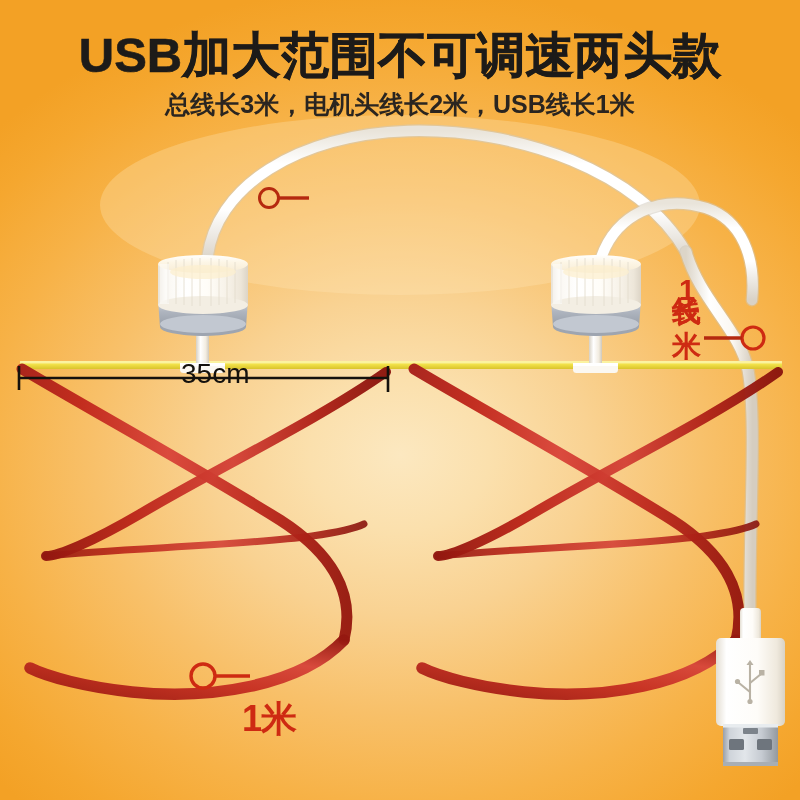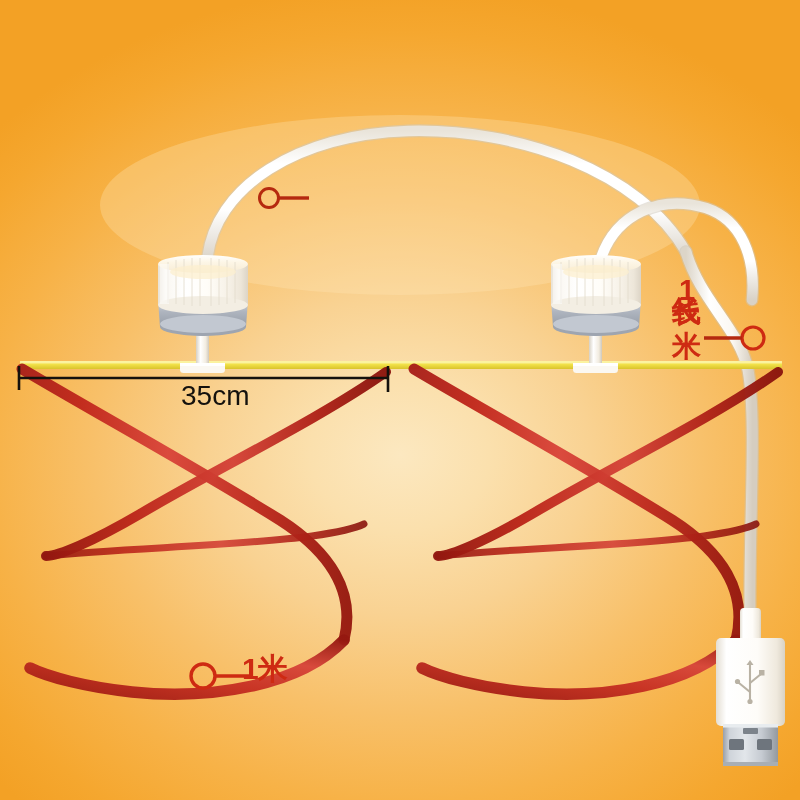--- a/index.html
+++ b/index.html
@@ -32,28 +32,28 @@
     font-family:"Liberation Sans","DejaVu Sans",sans-serif;
   }
 
   
   .anno{
     position:absolute;z-index:45;color:#CE2A12;font-weight:bold;
     font-family:"Liberation Sans","DejaVu Sans",sans-serif;
     white-space:nowrap;pointer-events:none;
   }
   #label-2m{left:301px;top:181px;font-size:29px;letter-spacing:-1px;}
-  #label-1m-bottom{left:242px;top:649px;font-size:30px;letter-spacing:-1px;}
+  #label-1m-bottom{left:242px;top:695px;font-size:36px;letter-spacing:-1px;}
   #label-1m-right{
     left:672px;top:272px;font-size:29px;
     writing-mode:vertical-rl;text-orientation:upright;
     line-height:1.0;letter-spacing:1px;
   }
   #label-35cm{
-    left:181px;top:380px;font-size:28px;color:#14110d;font-weight:normal;
+    left:181px;top:358px;font-size:28px;color:#14110d;font-weight:normal;
     letter-spacing:0px;
   }
 </style>
 </head>
 <body>
 
 <div id="stage">
 
   <svg id="art" viewBox="0 0 800 800">
     <defs>
@@ -273,20 +273,24 @@
       <circle cx="203" cy="676" r="12" fill="none" stroke="#CE2A12" stroke-width="3.4"></circle>
       <line x1="215" y1="676" x2="250" y2="676" stroke="#CE2A12" stroke-width="3.6"></line>
     </g>
 
     <g>
       <circle cx="753" cy="338" r="11" fill="none" stroke="#CE2A12" stroke-width="3.2"></circle>
       <line x1="704" y1="338" x2="742" y2="338" stroke="#B5290F" stroke-width="3.4"></line>
     </g>
   </svg>
 
+  <div class="titlewrap">
+    <div class="maintitle">USB加大范围不可调速两头款</div>
+    <div class="subtitle">总线长3米，电机头线长2米，USB线长1米</div>
+  </div>
 
 
   <div class="anno" id="label-1m-right">线长1米</div>
 
   <div class="anno" id="label-1m-bottom">1米</div>
 
   <div class="anno" id="label-35cm">35cm</div>
 
 </div>
 

